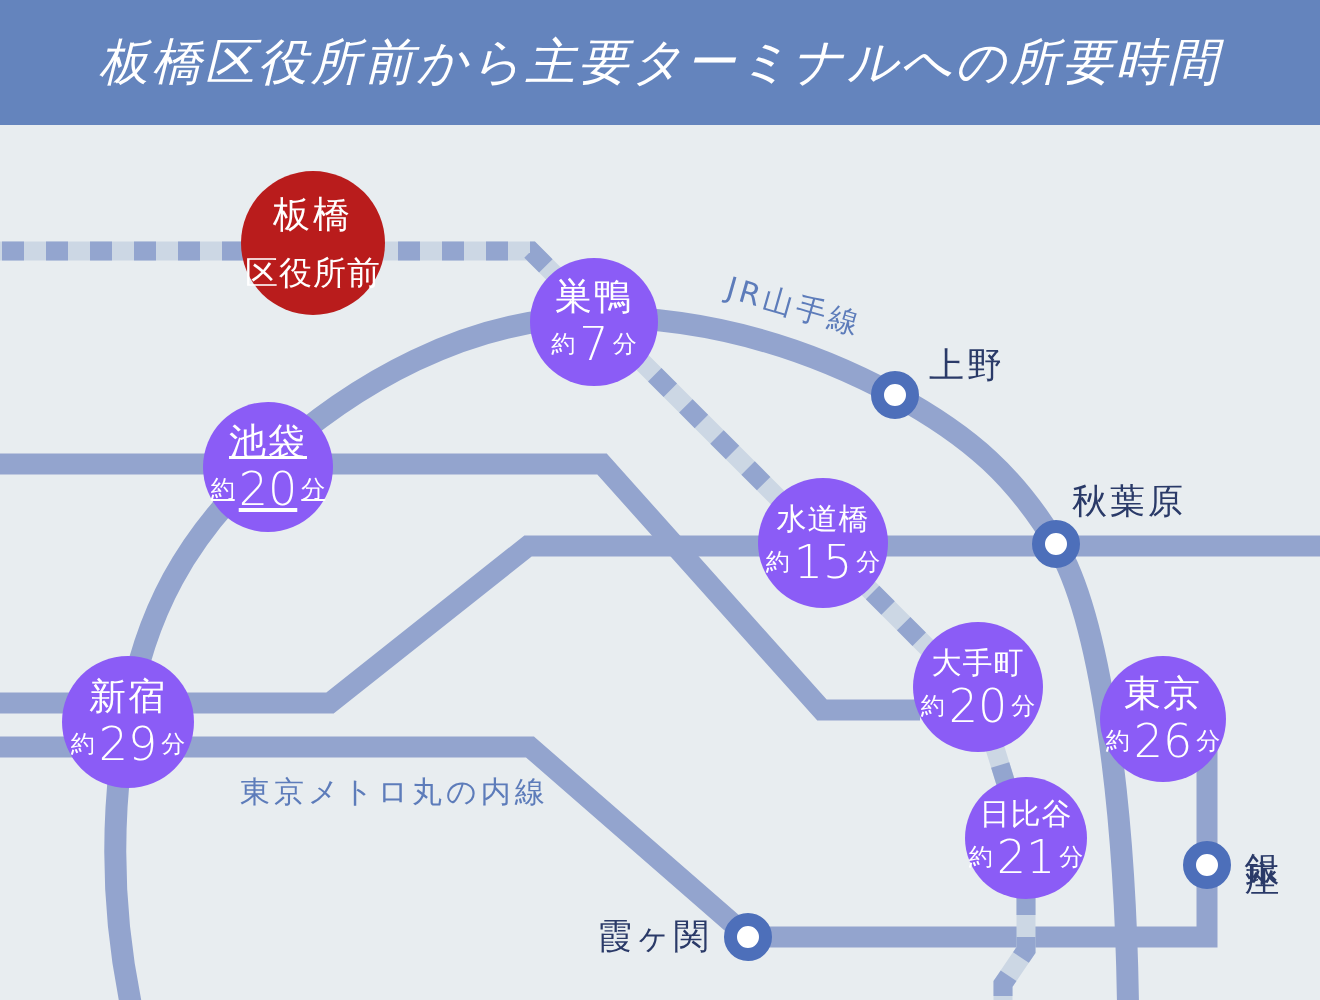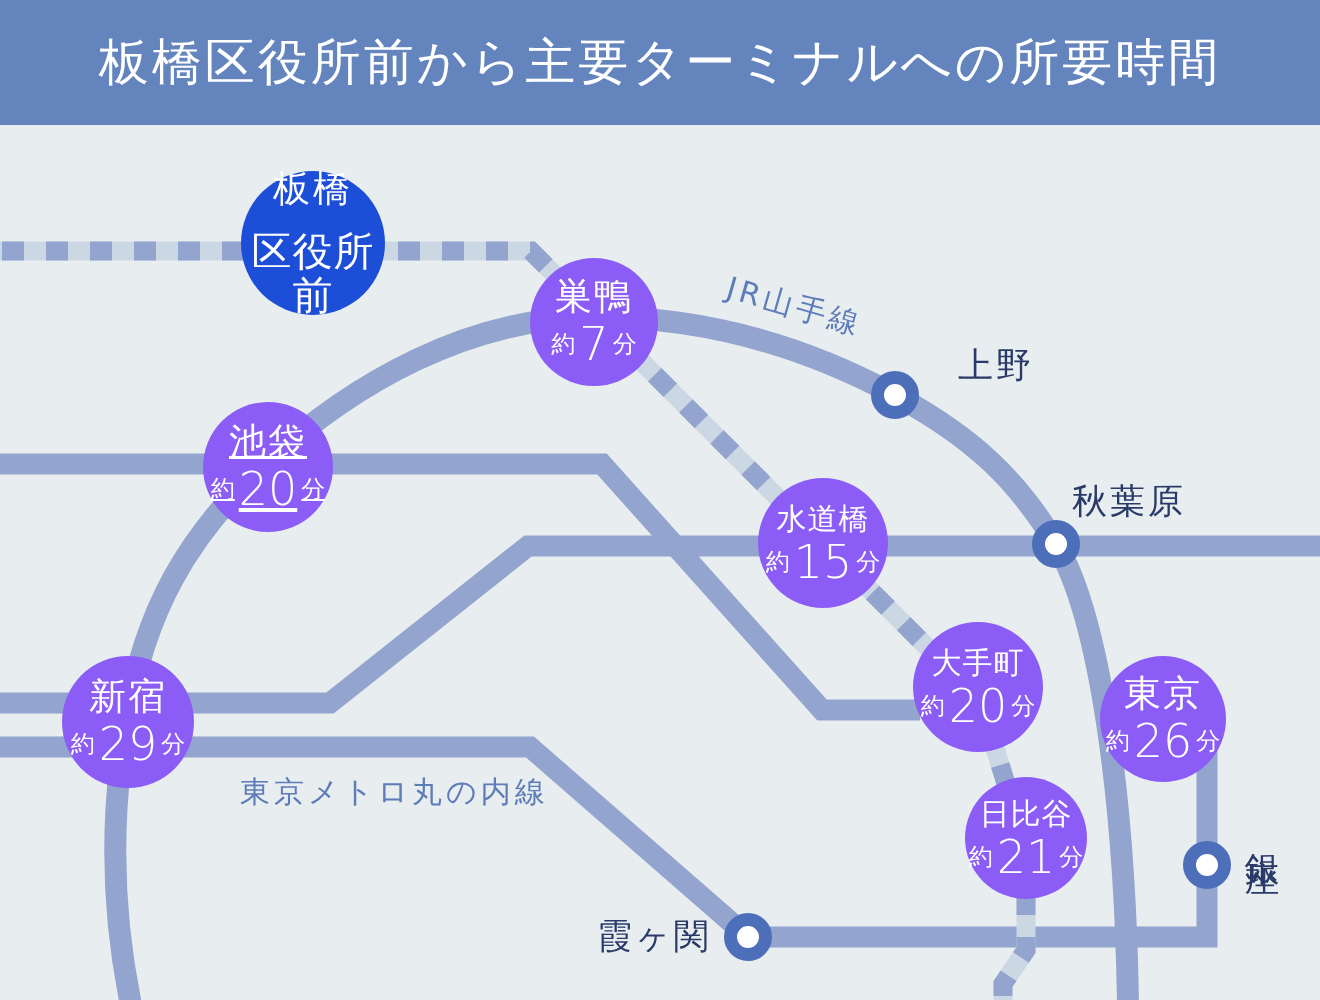--- a/index.html
+++ b/index.html
@@ -23,20 +23,21 @@
     display: flex;
     align-items: center;
     justify-content: center;
   }
   .header-title {
     color: #ffffff;
     font-size: 50px;
     font-weight: 500;
     letter-spacing: 3px;
     white-space: nowrap;
+    font-style: italic;
   }
 
   
   .rails {
     position: absolute;
     left: 0; top: 0;
     z-index: 1;
   }
 
   
@@ -74,25 +75,25 @@
     margin-top: 4px;
     display: flex;
     align-items: center;
     justify-content: center;
     line-height: 1;
   }
   .bubble .btime .sm  { font-size: 24px; font-weight: 400; }
   .bubble .btime .num { font-size: 46px; font-weight: 300; margin: 0 4px; }
 
   .bubble.origin {
-    background: #1d4ed8;
+    background: #b91c1c;
     z-index: 2;
   }
   .bubble.origin .oname1 { font-size: 37px; font-weight: 500; letter-spacing: 3px; }
-  .bubble.origin .oname2 { font-size: 40px; font-weight: 500; letter-spacing: 1px; margin-top: 20px; }
+  .bubble.origin .oname2 { font-size: 33px; font-weight: 500; letter-spacing: 1px; margin-top: 20px; }
 
   
   .marker {
     position: absolute;
     z-index: 5;
     width: 48px; height: 48px;
     border-radius: 50%;
     border: 13px solid #4d6fba;
     background: #ffffff;
   }
@@ -205,18 +206,18 @@
       <span class="num">21</span>
       <span class="sm">分</span>
     </div>
   </div>
 
   <div class="marker" style="left:871px; top:371px;"></div>
   <div class="marker" style="left:1032px; top:520px;"></div>
   <div class="marker" style="left:724px; top:913px;"></div>
   <div class="marker" style="left:1183px; top:841px;"></div>
 
-  <div class="station-label" style="left:958px; top:342px;font-family:Liberation Serif, serif;">上野</div>
+  <div class="station-label" style="left:929px; top:342px;font-family:Liberation Serif, serif;">上野</div>
   <div class="station-label" style="left:597px; top:913px;">霞ヶ関</div>
   <div class="station-label" style="left:1072px; top:478px;">秋葉原</div>
   <div class="station-label vertical" style="left:1238px; top:826px;">銀座</div>
 
 </div>
 
 </body></html>

